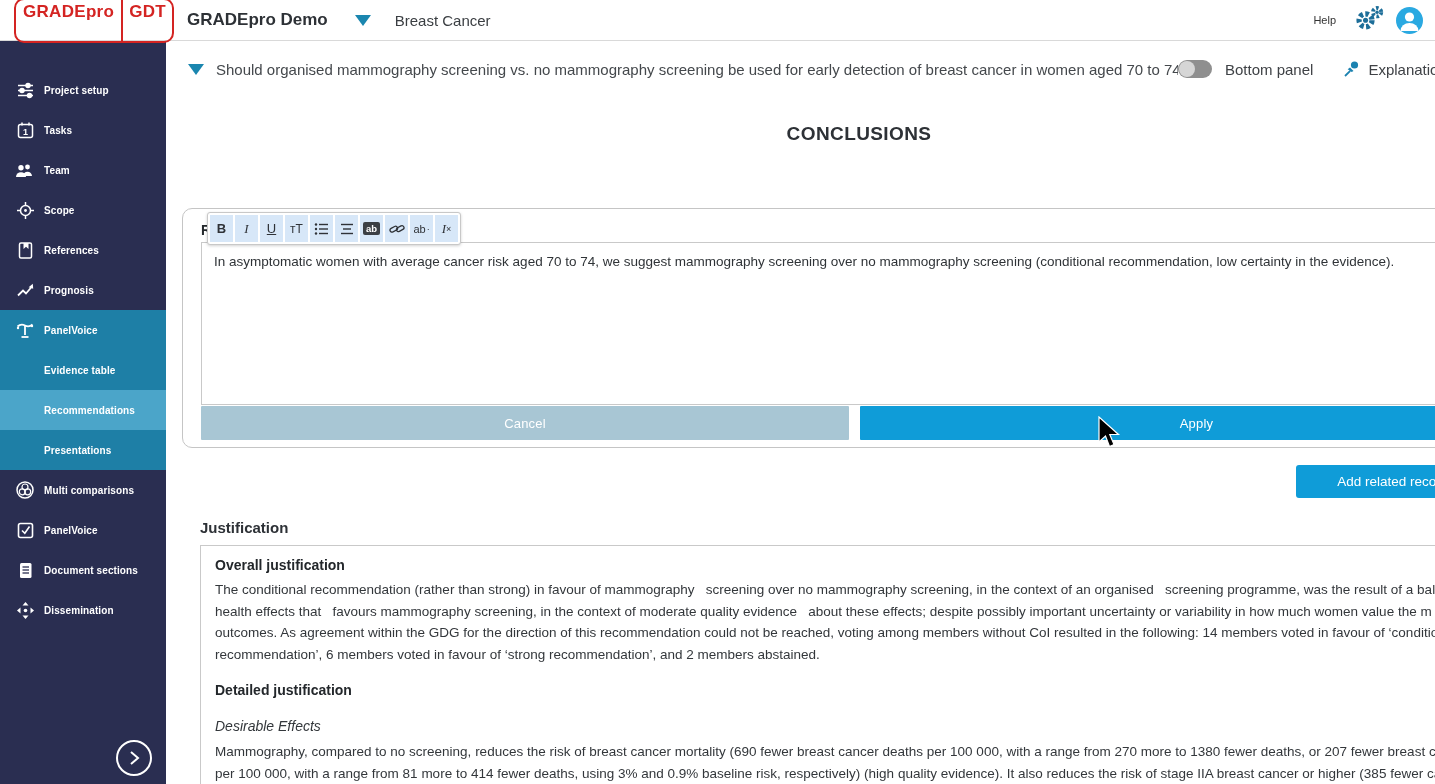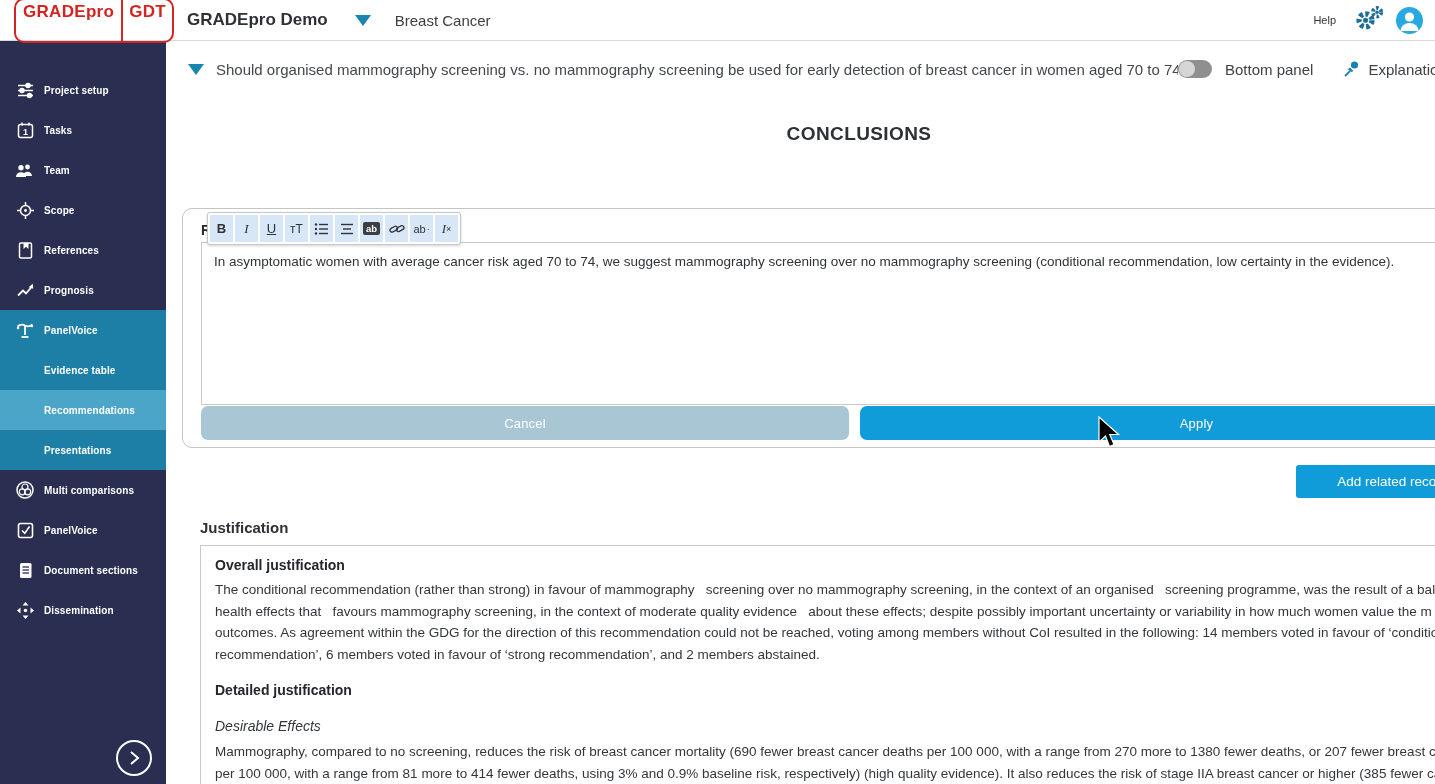--- a/index.html
+++ b/index.html
@@ -74,21 +74,21 @@
   .tb-btn .g-size { font-size:12px; }
   .tb-btn .g-badge { background:#3b3f44; color:#fff; font-size:9.5px; font-weight:bold;
     padding:1px 3px; border-radius:2px; }
   .tb-btn .g-sup { font-size:9px; vertical-align:super; margin-left:1px; }
   .tb-btn .g-sub { font-size:9px; vertical-align:sub; }
   .editor { position:absolute; top:33px; left:18px; right:18px; height:163px;
     border:1px solid #c9c9c9; background:#fff; padding:9px 12px; font-size:13.5px;
     color:#2f3337; line-height:1.45; cursor:text; }
   .btn-row { position:absolute; top:197px; left:18px; right:18px; height:34px;
     display:flex; gap:11px; }
-  .btn { border:none; border-radius:7px; color:#fff; font-size:13px; letter-spacing:.2px;
+  .btn { border:none; border-radius:1px; color:#fff; font-size:13px; letter-spacing:.2px;
     font-family:"Liberation Sans", sans-serif; display:flex; align-items:center;
     justify-content:center; cursor:pointer; }
   .btn-cancel { width:648px; background:#a8c6d4; }
   .btn-apply { flex:1; background:#0f9cd8; }
 
   .add-row { position:absolute; top:424px; left:16px; width:1370px; display:flex;
     justify-content:flex-end; }
   .btn-add { width:256px; height:33px; background:#0f9cd8; border:none; border-radius:3px;
     color:#fff; font-size:13.5px; display:flex; align-items:center; justify-content:center;
     cursor:pointer; white-space:nowrap; }

